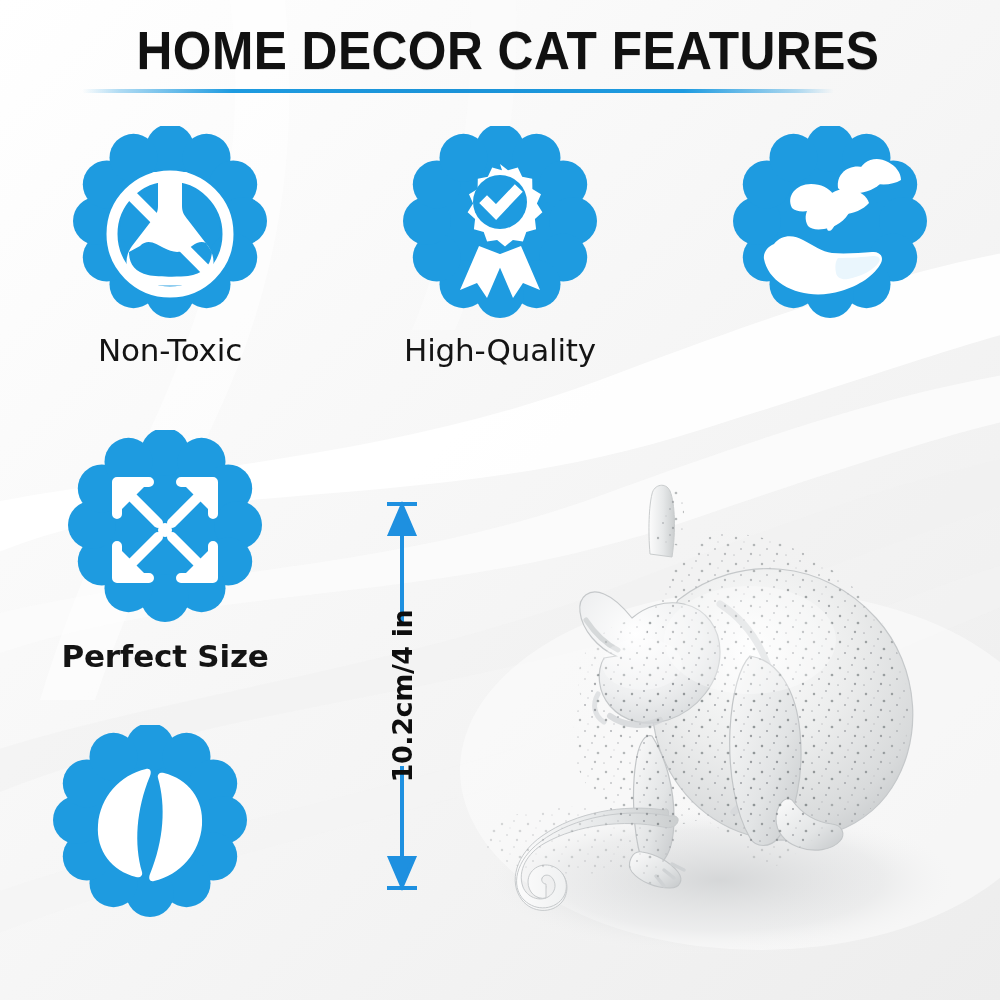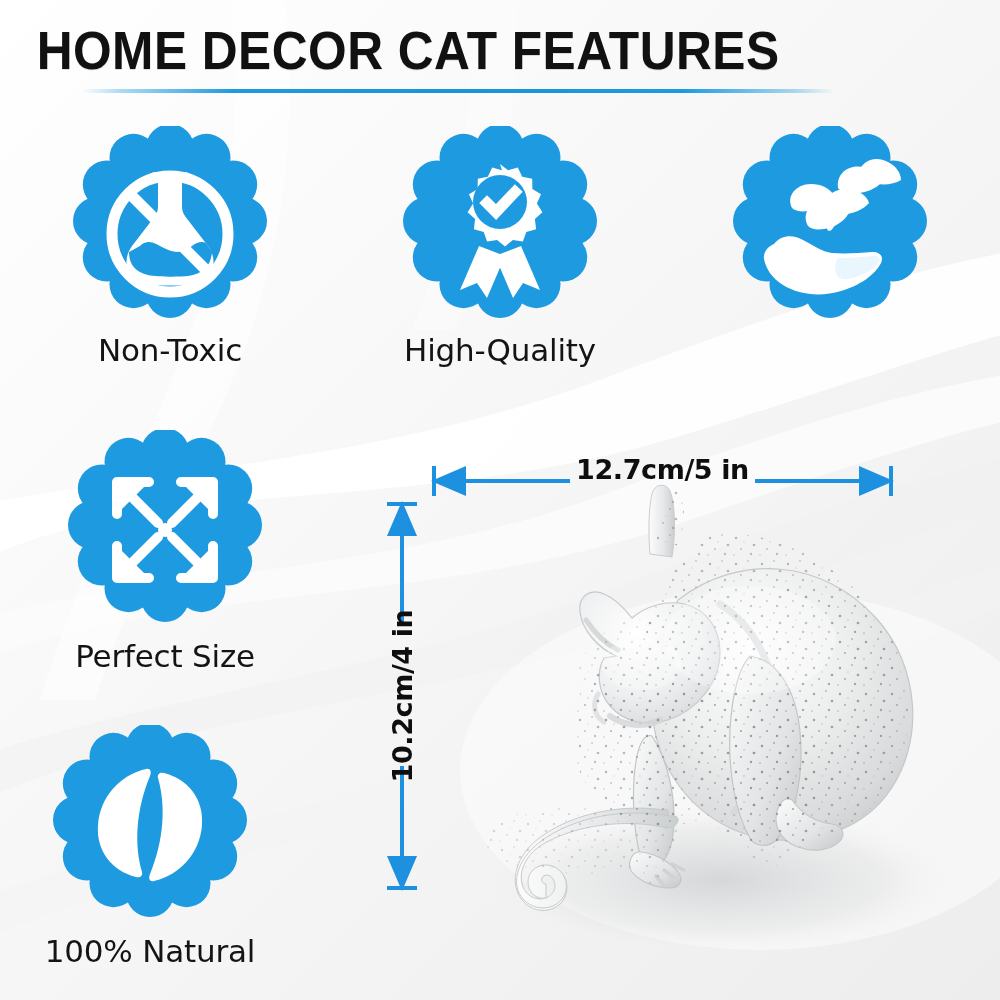--- a/index.html
+++ b/index.html
@@ -33,21 +33,21 @@
     height: 1000px;
     pointer-events: none;
   }
 
   
   .title-block {
     position: absolute;
     left: 0;
     top: 22px;
     width: 916px;
-    text-align: left;
+    text-align: right;
   }
   .title-text {
     font-family: "Liberation Sans Narrow", "Liberation Sans", sans-serif;
     font-weight: 700;
     font-size: 54px;
     letter-spacing: 0.5px;
     color: #111111;
     line-height: 1.04;
     transform: scaleX(0.92);
     text-shadow: 0 1px 0 rgba(0,0,0,0.12);
@@ -93,21 +93,21 @@
 
   
   #feat-0 { left: 45px;  top: 126px; }
   #feat-1 { left: 375px; top: 126px; }
   #feat-2 { left: 705px; top: 126px; }
   
   #feat-3 { left: 40px;  top: 430px; }
   #feat-4 { left: 25px;  top: 725px; }
 
   #feat-3 .feature-label,
-  #feat-4 .feature-label { margin-top: 8px; }
+  #feat-4 .feature-label { margin-top: 8px; font-weight: bold; }
 
   
   .product-area {
     position: absolute;
     left: 420px;
     top: 480px;
     width: 580px;
     height: 520px;
   }
   .product-area svg { display: block; width: 100%; height: 100%; }
@@ -380,21 +380,20 @@
         <g fill="#ffffff">
 
           <path d="M96 44 c-26 6 -46 28 -48 56 c-2 26 14 46 38 52 c4 1 7 -1 6 -5
                    c-8 -28 -6 -62 8 -96 c2 -5 0 -8 -4 -7 Z"></path>
 
           <path d="M104 156 c26 -6 46 -28 48 -56 c2 -26 -14 -46 -38 -52 c-4 -1 -7 1 -6 5
                    c8 28 6 62 -8 96 c-2 5 0 8 4 7 Z"></path>
         </g>
       </svg>
     </div>
-    <div class="feature-label">100% Natural</div>
   </div>
 
   <div class="product-area">
     <svg viewBox="0 0 580 520" aria-hidden="true">
       <defs>
         <radialGradient id="bodyGrad" cx="0.38" cy="0.30" r="0.85">
           <stop offset="0%" stop-color="#fefefe"></stop>
           <stop offset="45%" stop-color="#eceded"></stop>
           <stop offset="80%" stop-color="#d8dadb"></stop>
           <stop offset="100%" stop-color="#c3c6c8"></stop>
@@ -488,37 +487,20 @@
         <ellipse cx="352" cy="300" rx="46" ry="86" fill="url(#speckle)"></ellipse>
         <ellipse cx="232" cy="330" rx="26" ry="74" fill="url(#speckle)"></ellipse>
         <ellipse cx="160" cy="360" rx="96" ry="34" fill="url(#speckle)"></ellipse>
       </g>
 
       <ellipse cx="330" cy="160" rx="86" ry="54" fill="#ffffff" opacity="0.32"></ellipse>
       <ellipse cx="222" cy="184" rx="40" ry="26" fill="#ffffff" opacity="0.30"></ellipse>
     </svg>
   </div>
 
-  <div class="dim-h">
-    <svg viewBox="0 0 465 60" aria-hidden="true">
-      <g stroke="#1e90e0" stroke-width="4" fill="#1e90e0">
-
-        <line x1="4" y1="18" x2="4" y2="48"></line>
-
-        <polygon points="6,33 34,21 34,45"></polygon>
-        <line x1="32" y1="33" x2="140" y2="33"></line>
-
-        <line x1="325" y1="33" x2="433" y2="33"></line>
-        <polygon points="459,33 431,21 431,45"></polygon>
-
-        <line x1="461" y1="18" x2="461" y2="48"></line>
-      </g>
-    </svg>
-    <div class="dim-h-label">12.7cm/5 in</div>
-  </div>
 
   <div class="dim-v">
     <svg viewBox="0 0 60 392" aria-hidden="true">
       <g stroke="#1e90e0" stroke-width="4" fill="#1e90e0">
 
         <line x1="15" y1="4" x2="45" y2="4"></line>
 
         <polygon points="30,6 18,34 42,34"></polygon>
         <line x1="30" y1="32" x2="30" y2="126"></line>
 

